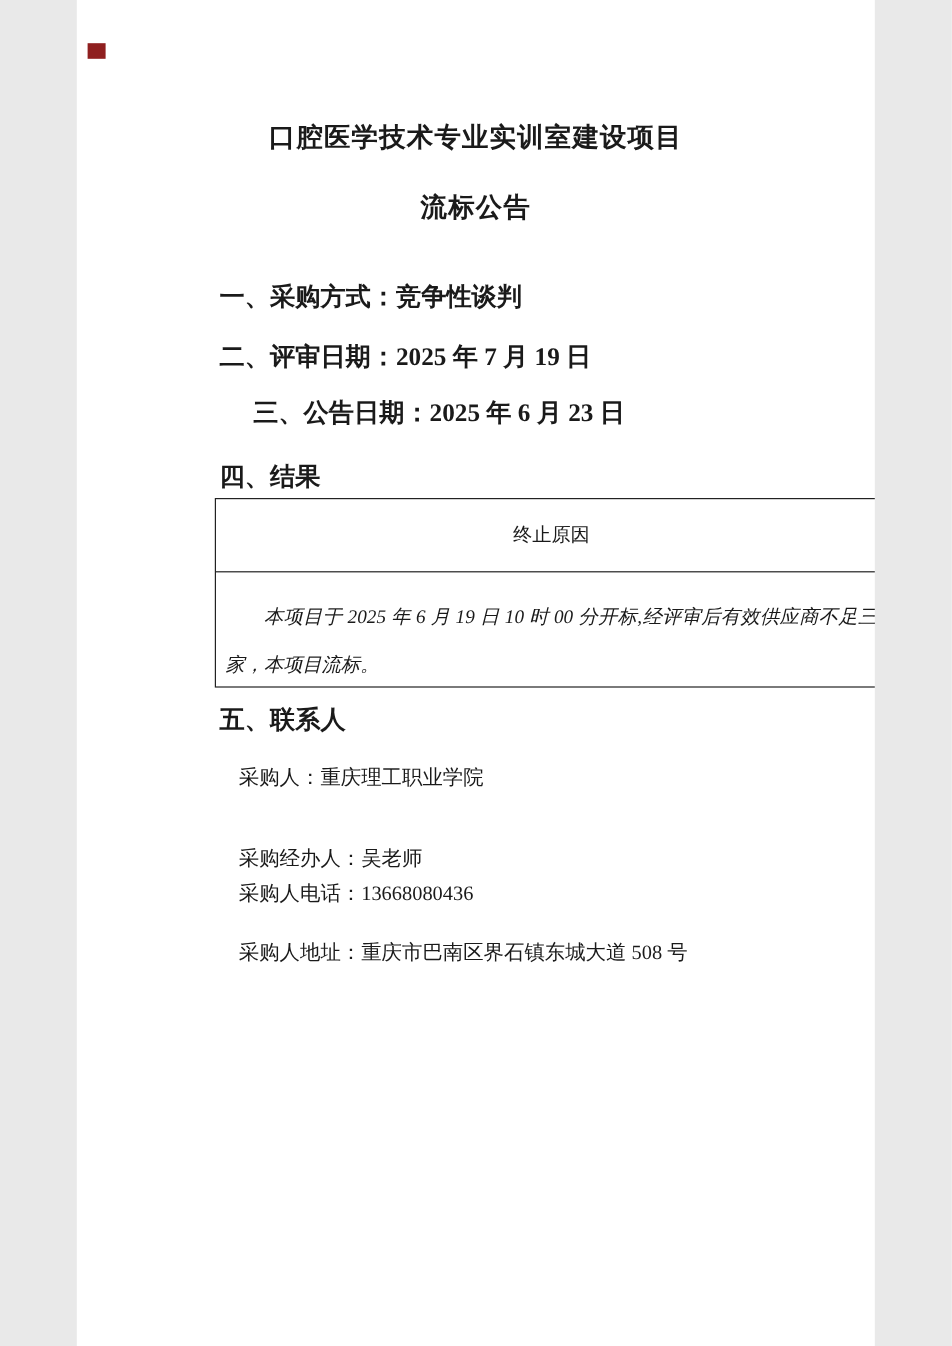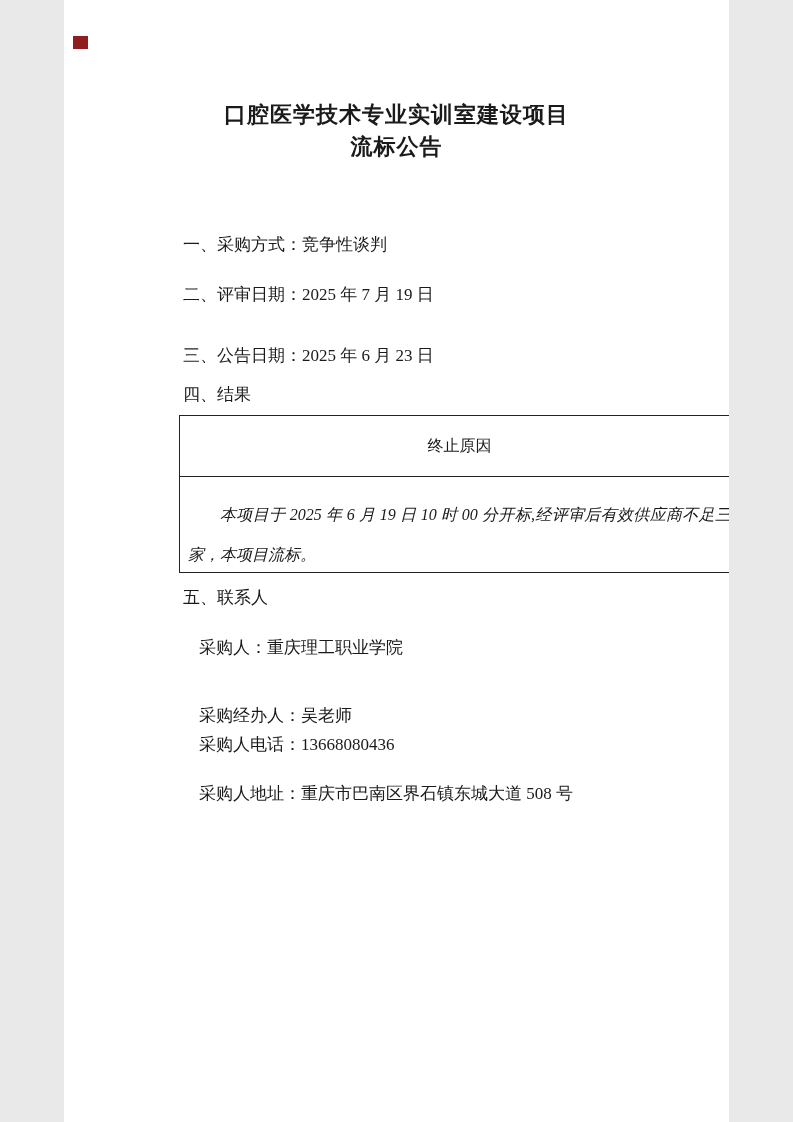--- a/index.html
+++ b/index.html
@@ -24,32 +24,32 @@
   .title-line {
     position: absolute;
     left: 0;
     width: 100%;
     text-align: center;
     font-weight: 700;
     font-size: 22px;
     letter-spacing: 1px;
   }
   .title-1 { top: 100px; }
-  .title-2 { top: 132px; text-align: center; }
+  .title-2 { top: 158px; text-align: center; }
   .sec-item {
     position: absolute;
     left: 119px;
-    font-weight: 400;
-    font-size: 17px;
+    font-weight: 700;
+    font-size: 21px;
     white-space: nowrap;
     text-align: right;
   }
   .sec-1 { top: 233px; }
   .sec-2 { top: 283px; }
-  .sec-3 { top: 344px; }
+  .sec-3 { top: 330px; margin-left: 28px; }
   .sec-4 { top: 383px; }
   .sec-5 { top: 586px; }
   .result-table {
     position: absolute;
     left: 115px;
     top: 415px;
     width: 623px;
     height: 156px;
     border: 1px solid #222222;
     display: grid;

